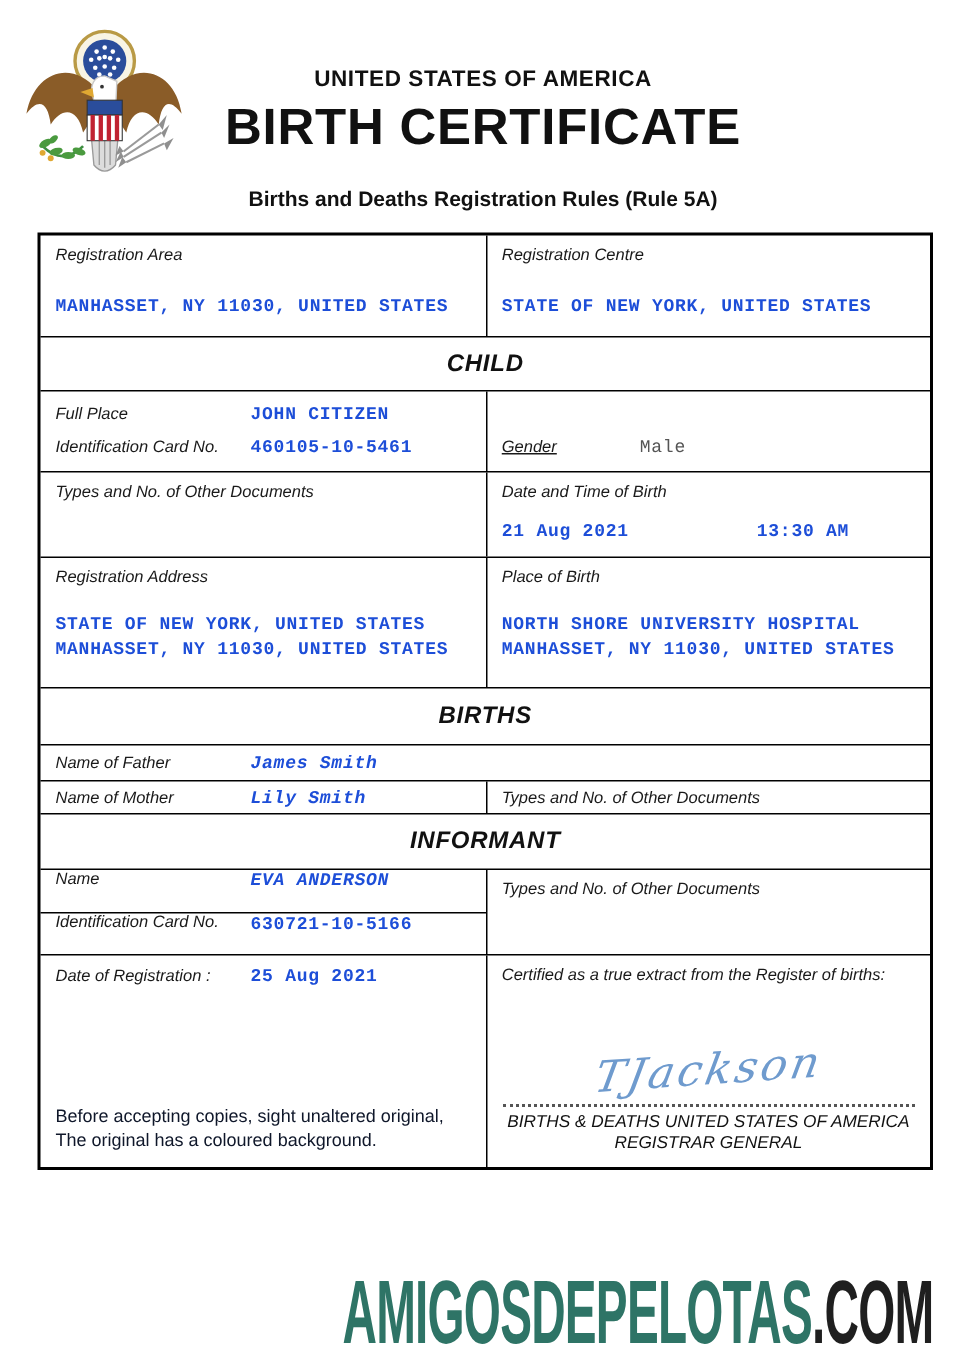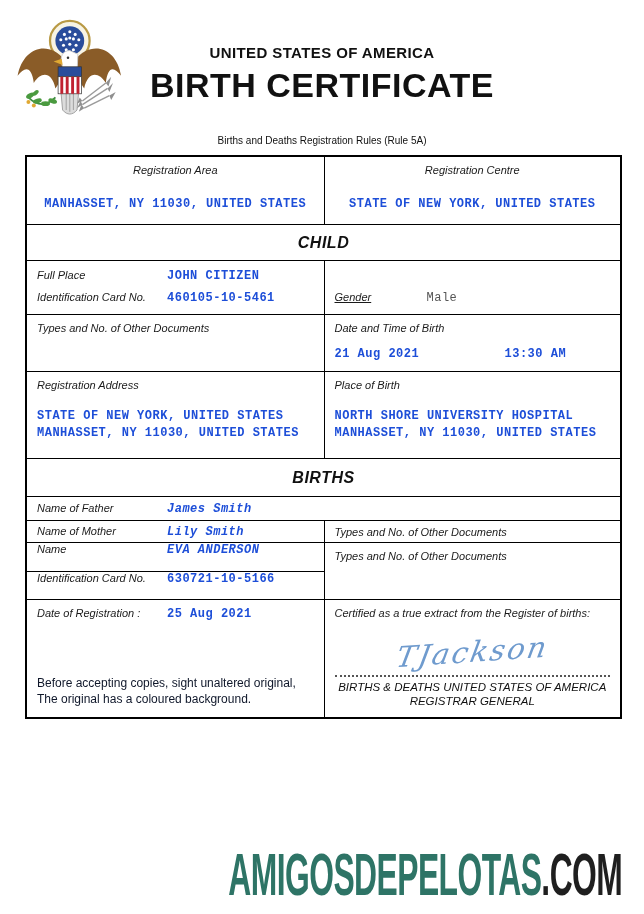--- a/index.html
+++ b/index.html
@@ -9,46 +9,46 @@
     font-family:"Liberation Sans", sans-serif; color:#111; overflow:hidden;padding-left:25px;
   }
 
   
   .seal { position:absolute; left:14px; top:12px; width:108px; height:124px; }
   .hdr-country { position:absolute; top:44px; left:0; right:0; text-align:center;
     font-weight:bold; font-size:15px; letter-spacing:0.4px; }
   .hdr-title { position:absolute; top:66px; left:0; right:0; text-align:center;
     font-weight:bold; font-size:34px; letter-spacing:0.5px; }
   .hdr-sub { position:absolute; top:124px; left:0; right:0; text-align:center;
-    font-weight:normal; font-size:10px;margin-top:11px; }
+    font-weight:bold; font-size:14px; }
 
   
   .cert { position:absolute; left:25px; top:155px; width:597px; border:2px solid #000; background:#fff; }
   .row { display:flex; border-top:1px solid #000; }
   .row.first { border-top:none; }
   .cell { flex:1 1 50%; display:flex; flex-direction:column; padding:7px 10px; min-width:0; }
   .cell.right { border-left:1px solid #000; }
   .cell.nopad { padding:0; }
   .h67{height:67px} .h54{height:54px} .h57{height:57px} .h87{height:87px}
-  .h24{height:24px} .h22{height:22px} .h161{height:118px}
+  .h24{height:24px} .h22{height:22px} .h161{height:142px}
 
   .band { border-top:1px solid #000; display:flex; align-items:center; justify-content:center;
     font-weight:bold; font-style:italic; font-size:16px; letter-spacing:0.5px; }
   .band.h36{height:36px} .band.h38{height:38px} .band.h37{height:37px}
 
   .lbl { font-style:italic; font-size:11px; color:#1a1a1a; white-space:nowrap; }
   .val { font-family:"Liberation Mono", monospace; font-weight:bold; font-size:12px;
     color:#1d4ed8; letter-spacing:0.5px; white-space:nowrap; }
   .val.name-italic { font-style:italic; }
   .val.gray { font-weight:normal; color:#555; }
 
   .line { display:flex; align-items:baseline; }
   .line .lbl { width:130px; flex:none; }
   .sb { justify-content:space-between; }
-  .bottompad { padding-bottom:13px;text-align:center; }
+  .bottompad { padding-bottom:13px; }
   .two-line { line-height:17px; }
 
   .gender-cell { justify-content:flex-end; padding-bottom:9px; }
   .gender-cell .lbl { width:92px; flex:none;text-decoration:underline; }
   .dob-values { display:flex; }
   .dob-date { width:170px; flex:none; }
 
   .subrow { flex:1; display:flex; align-items:flex-start; padding:0 10px; }
   .subrow.divided { border-bottom:1px solid #000; }
   .subrow .lbl { width:130px; flex:none; }
@@ -222,20 +222,21 @@
         <div class="line">
           <span class="lbl">Name of Mother</span>
           <span class="val name-italic">Lily Smith</span>
         </div>
       </div>
       <div class="cell right" style="justify-content:center; padding-top:0; padding-bottom:0;">
         <div class="lbl">Types and No. of Other Documents</div>
       </div>
     </div>
 
+    <div class="band h37">INFORMANT</div>
 
     <div class="row h57">
       <div class="cell nopad">
         <div class="subrow divided">
           <span class="lbl">Name</span>
           <span class="val name-italic">EVA ANDERSON</span>
         </div>
         <div class="subrow">
           <span class="lbl">Identification Card No.</span>
           <span class="val">630721-10-5166</span>

